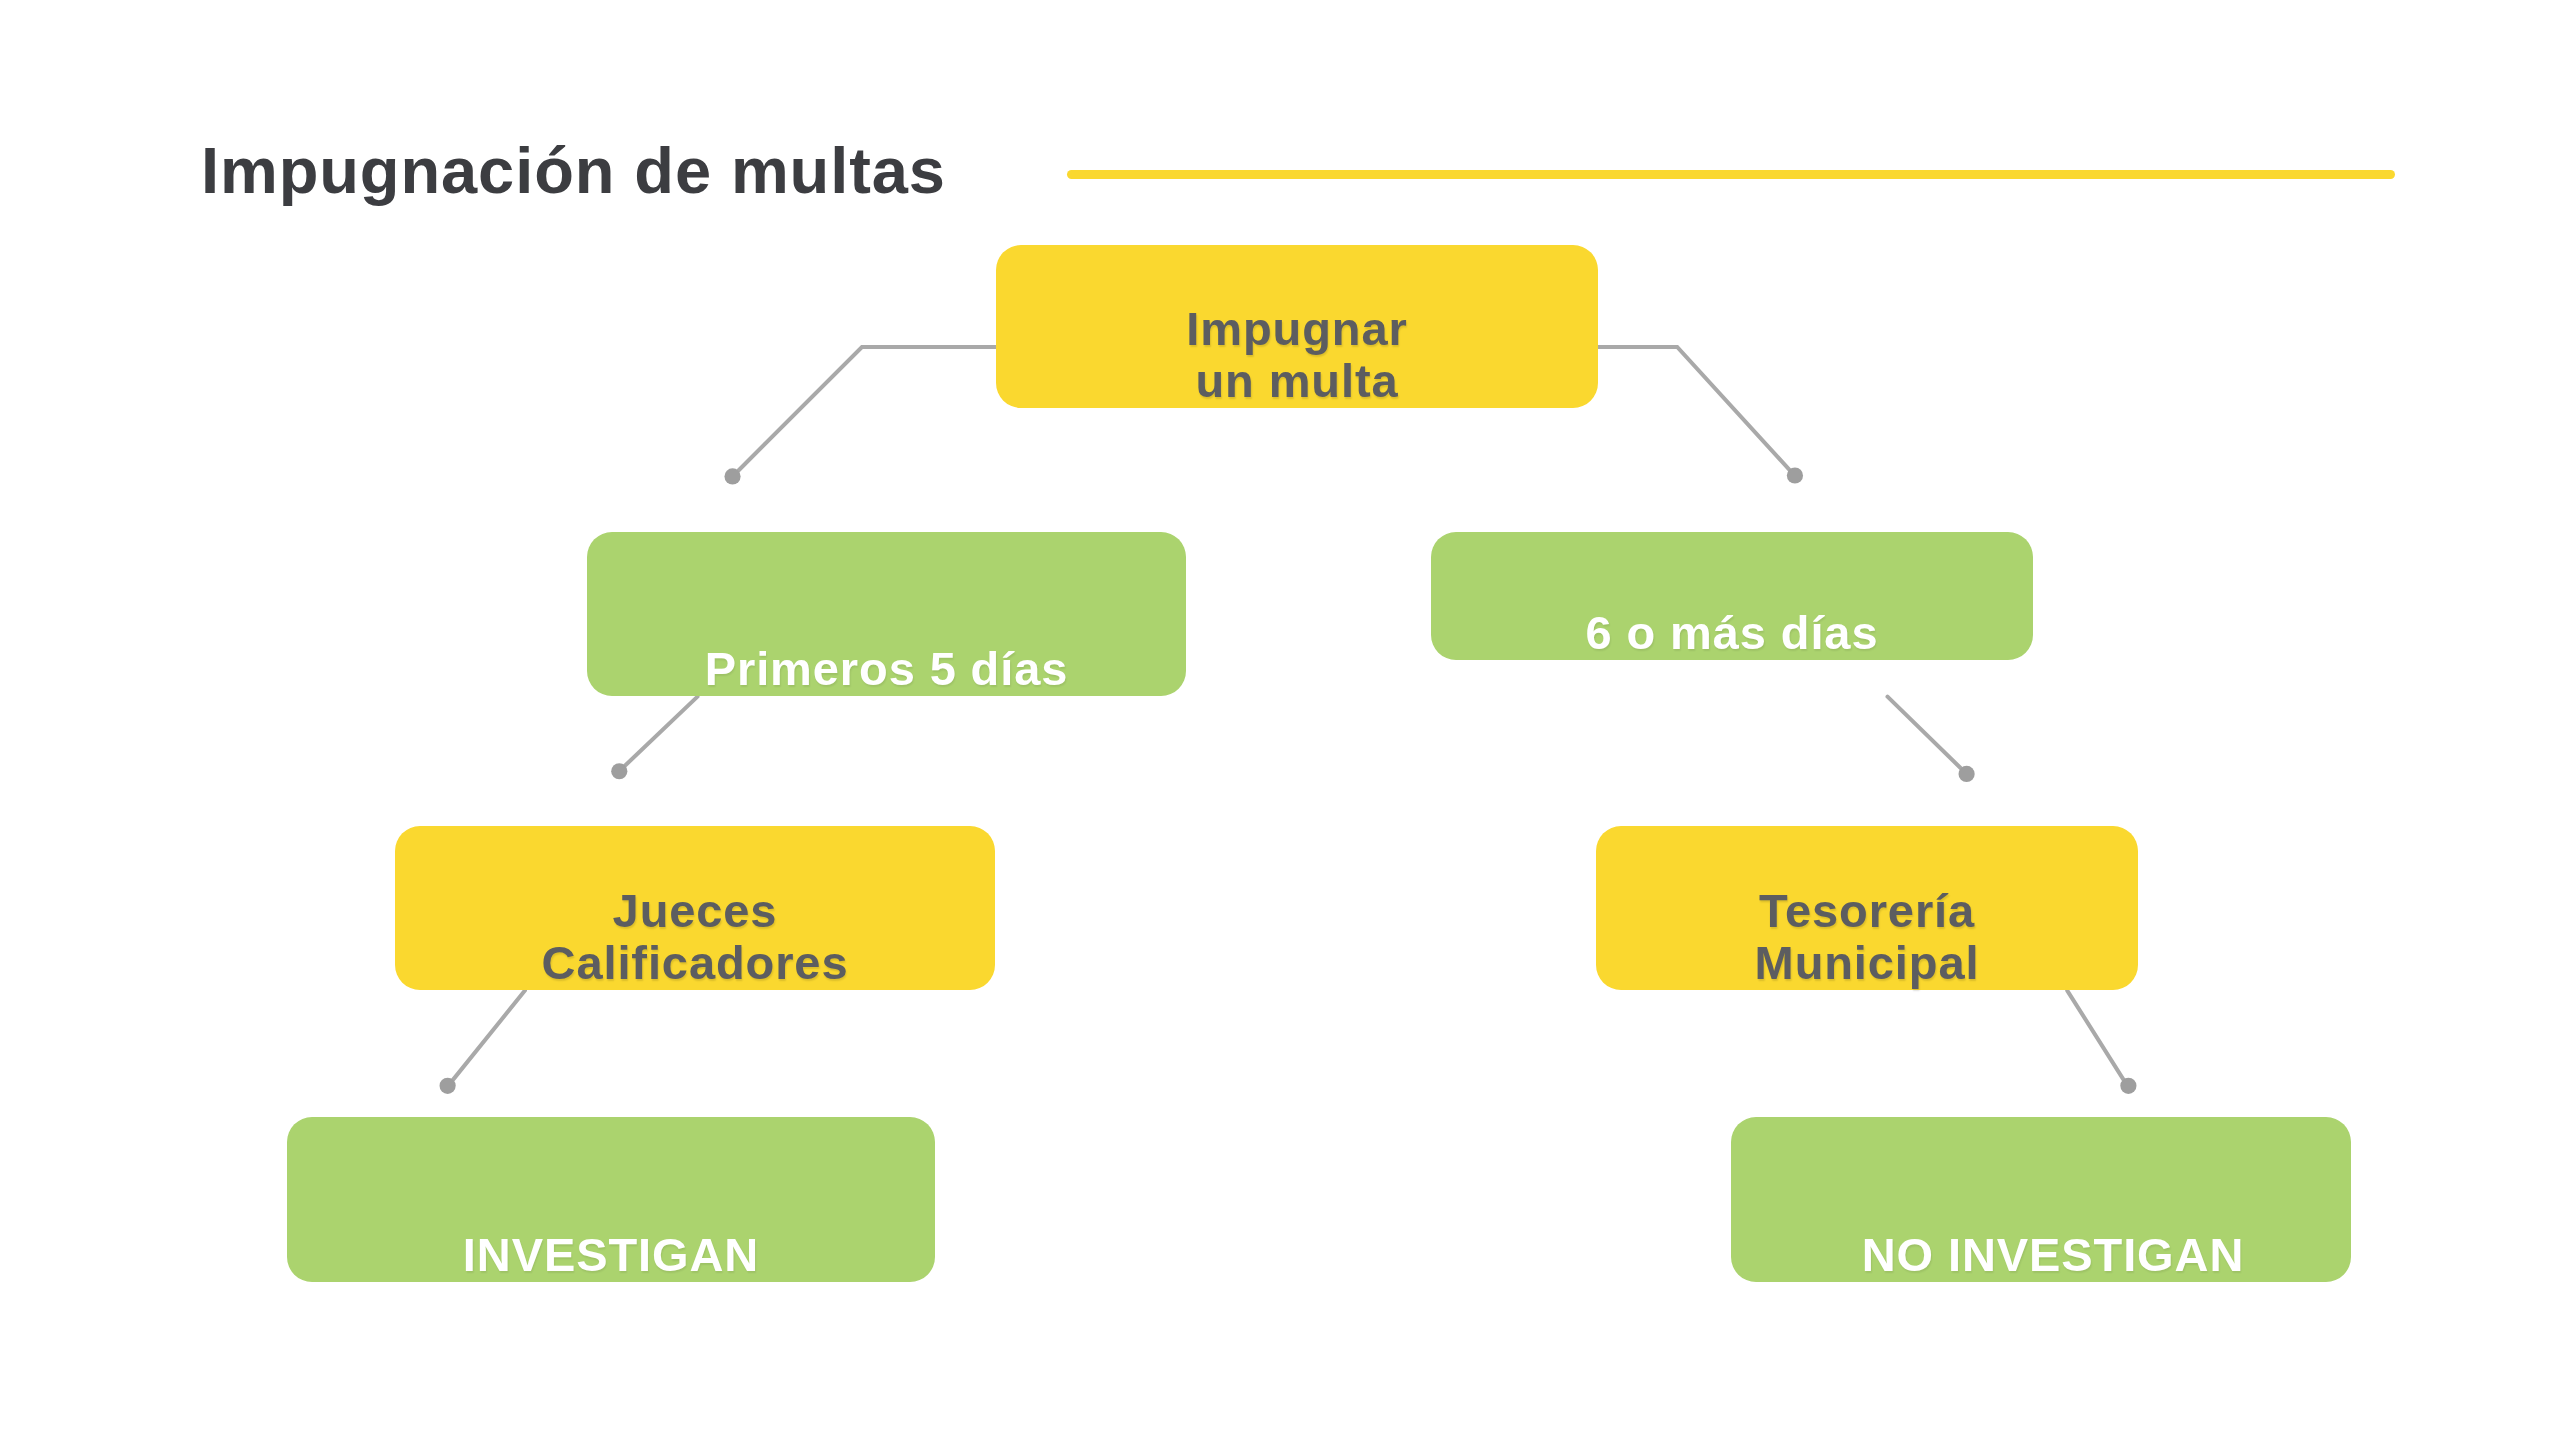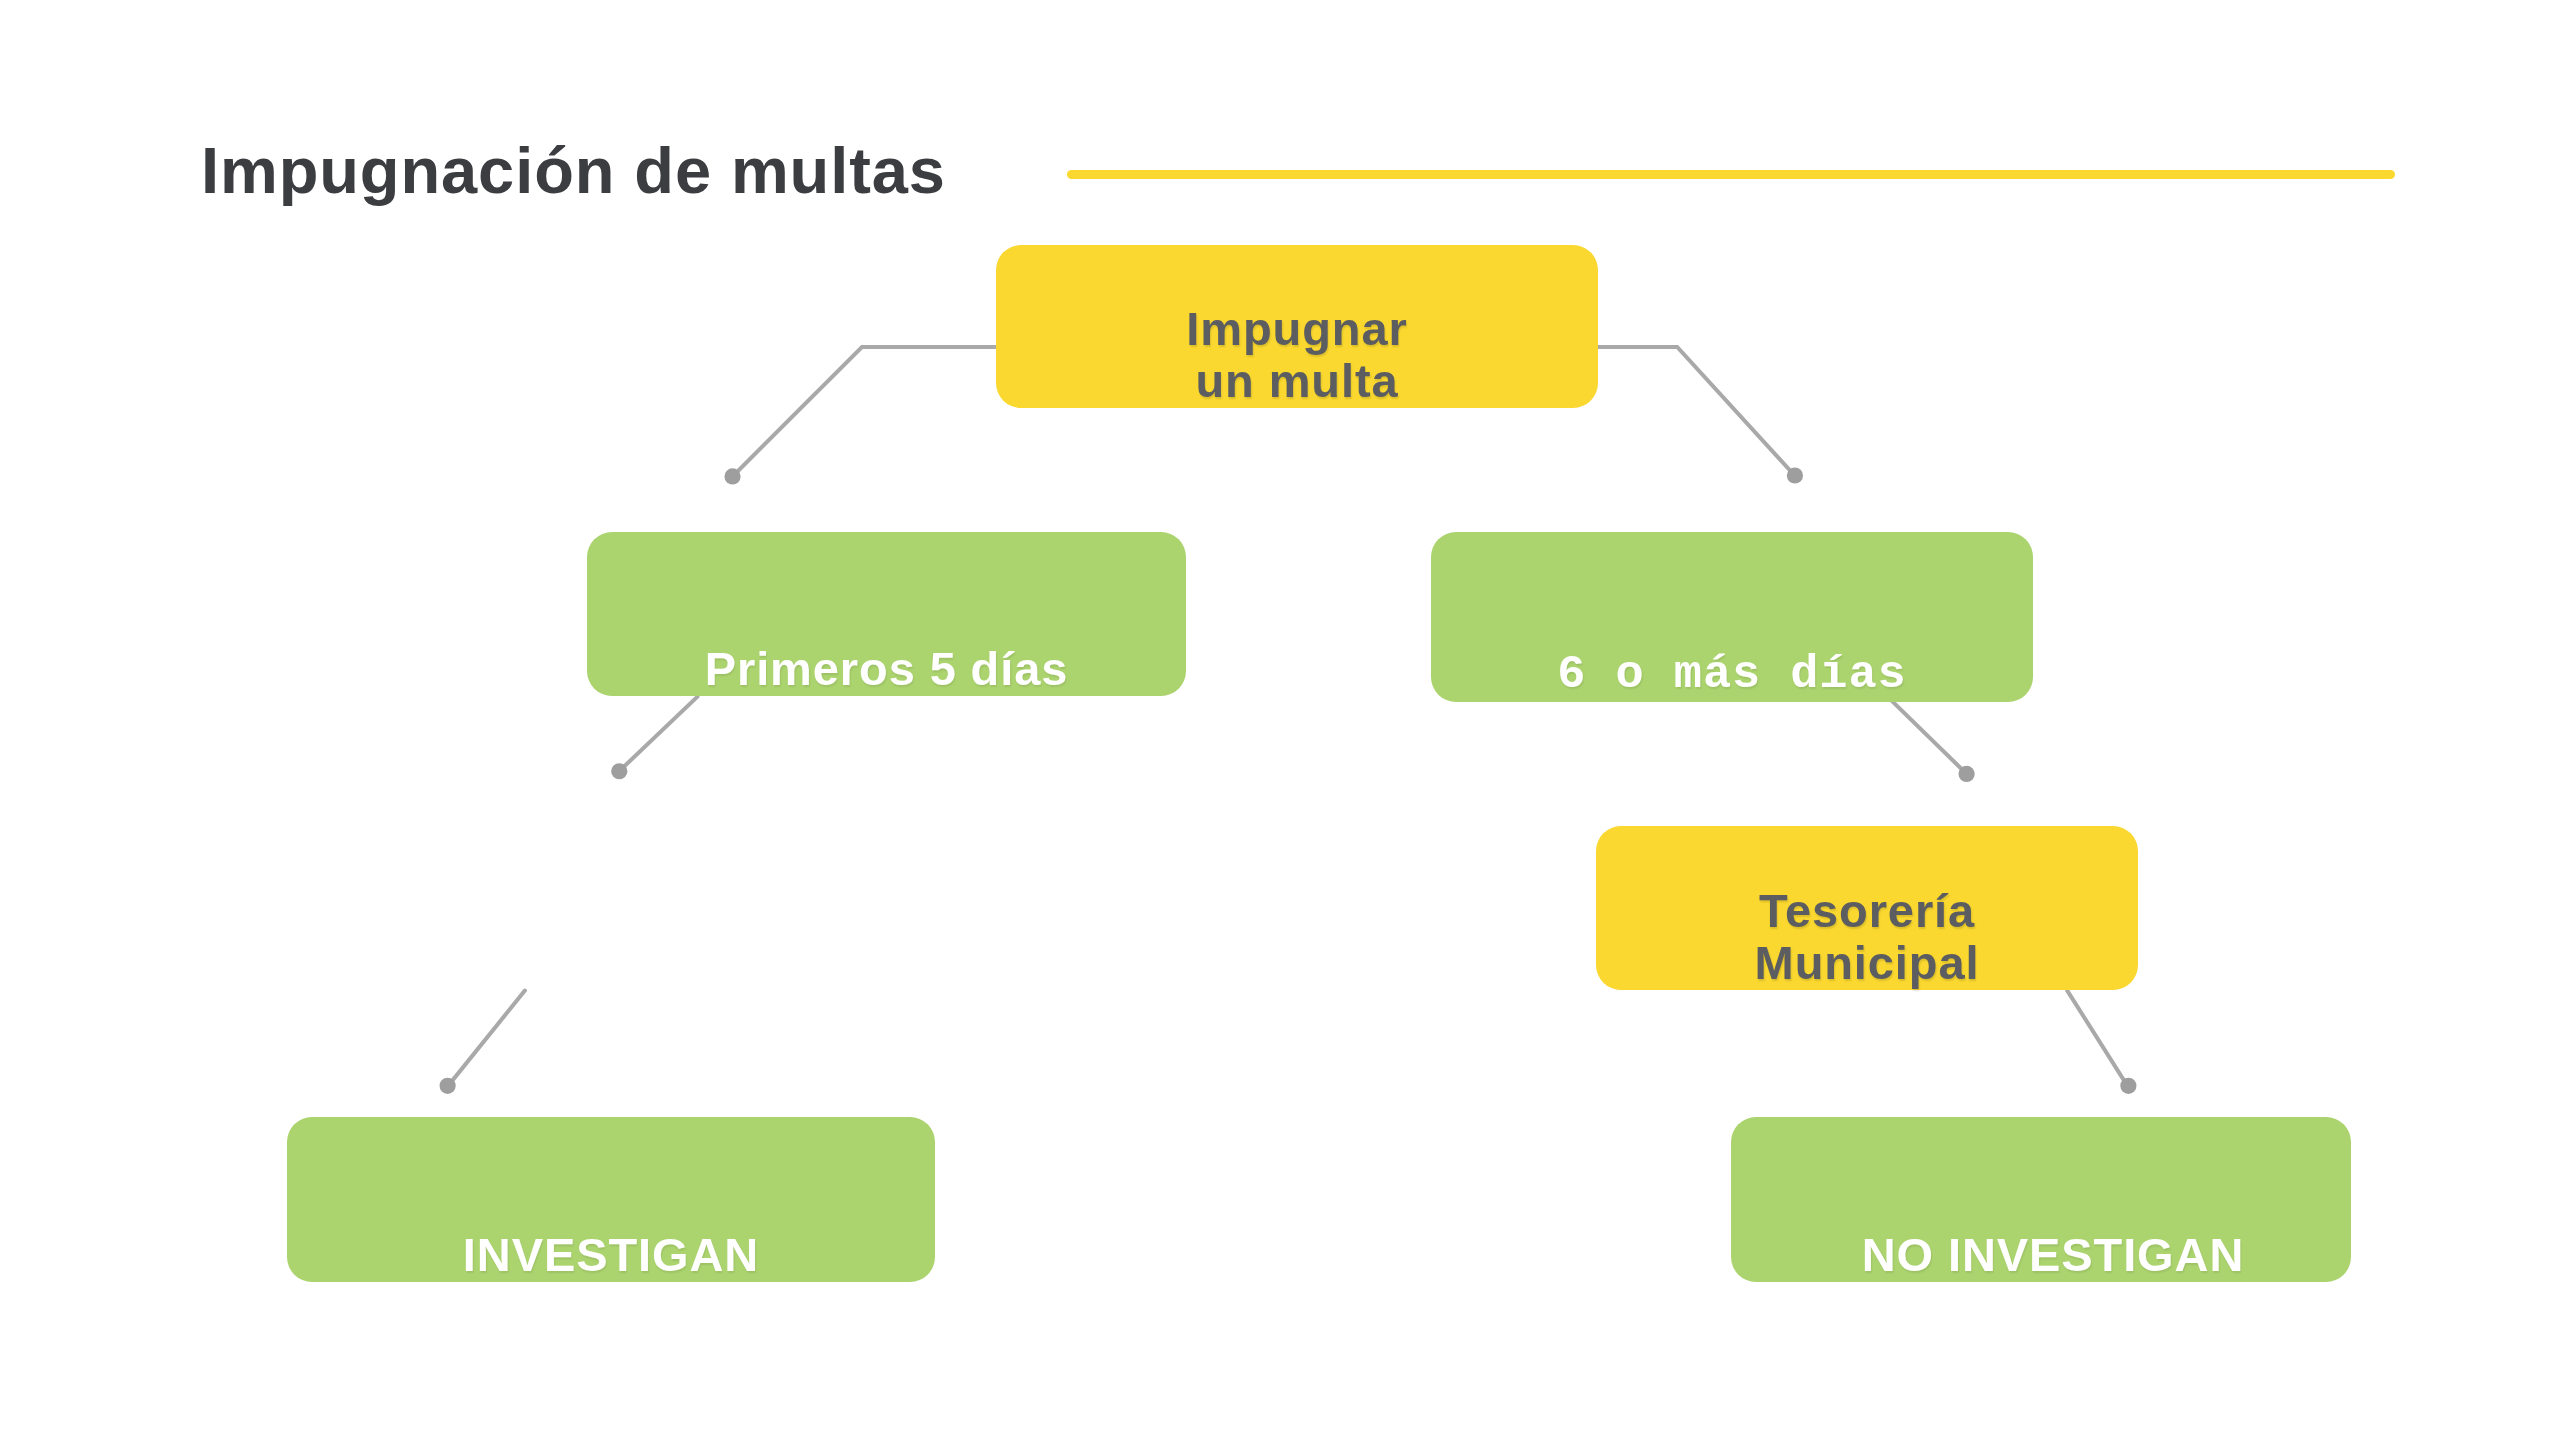--- a/index.html
+++ b/index.html
@@ -78,21 +78,21 @@
   .node.green {
     background: var(--green, #abd36e);
     color: var(--lightText, #ffffff);
   }
   .node.green .node-label {
     text-shadow: 0.9px 1.8px 1.8px rgba(0,0,0,0.08);
   }
   
   .node-root        { left: 996px; top: 245px;  width: 602px; height: 163px; }
   .node-primeros    { left: 587px;  top: 532px;  width: 599px; height: 164px; }
-  .node-seis        { left: 1431px; top: 532px;  width: 602px; height: 170px; font-family: Liberation Mono, monospace; }
+  .node-seis        { left: 1431px; top: 532px;  width: 602px; height: 128px; }
   .node-jueces      { left: 395px;  top: 826px;  width: 600px; height: 164px; }
   .node-tesoreria   { left: 1596px; top: 826px;  width: 542px; height: 164px; }
   .node-investigan  { left: 287px;  top: 1117px; width: 648px; height: 165px; }
   .node-noinvestigan{ left: 1731px; top: 1117px; width: 596px; height: 165px; padding-left: 24px; }
 </style>
 </head>
 <body>
 
 <div class="slide">
 
@@ -126,20 +126,24 @@
   </div>
 
   <div class="node green node-primeros">
     <span class="node-label">Primeros 5 días</span>
   </div>
 
   <div class="node green node-seis">
     <span class="node-label">6 o más días</span>
   </div>
 
+  <div class="node yellow node-jueces">
+    <span class="node-label">Jueces
+Calificadores</span>
+  </div>
 
   <div class="node yellow node-tesoreria">
     <span class="node-label">Tesorería
 Municipal</span>
   </div>
 
   <div class="node green node-investigan">
     <span class="node-label">INVESTIGAN</span>
   </div>
 

